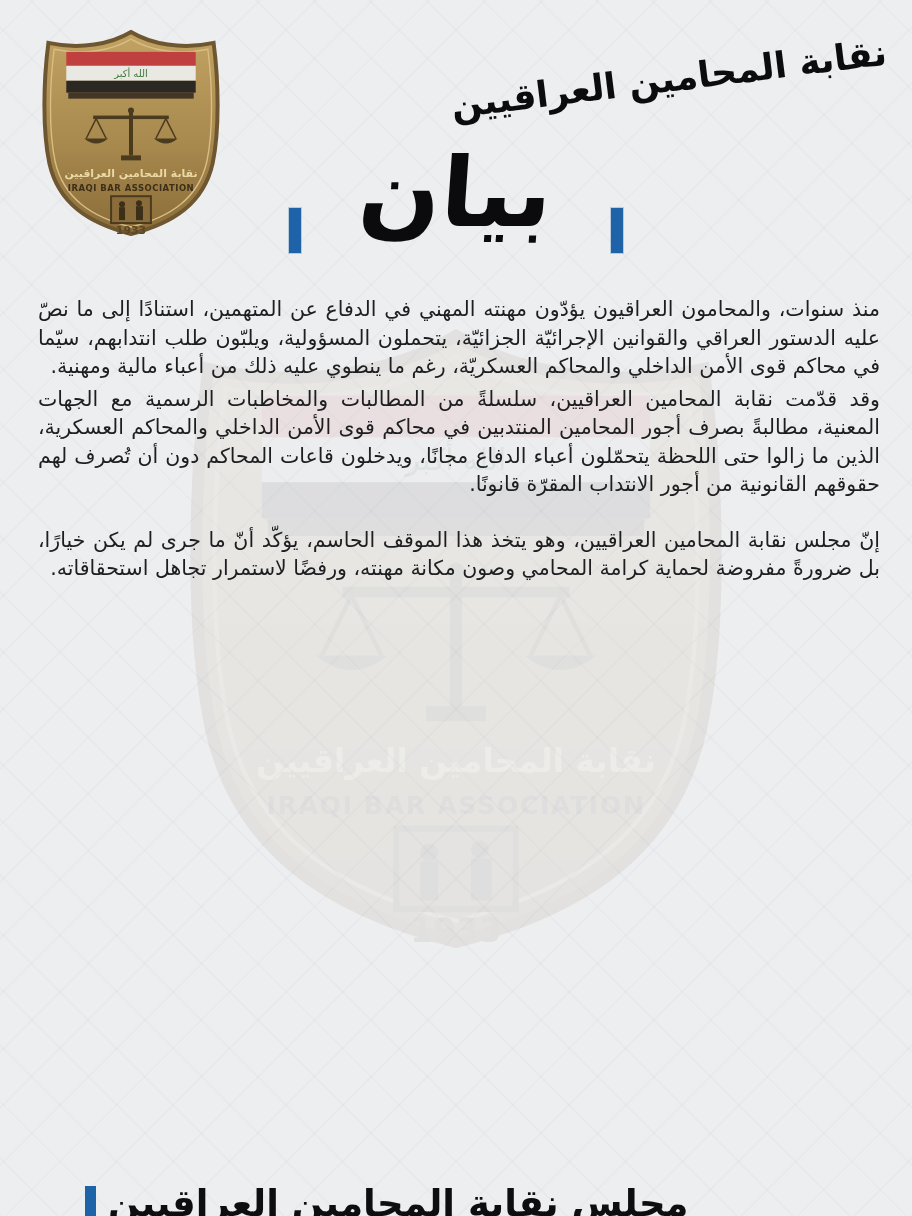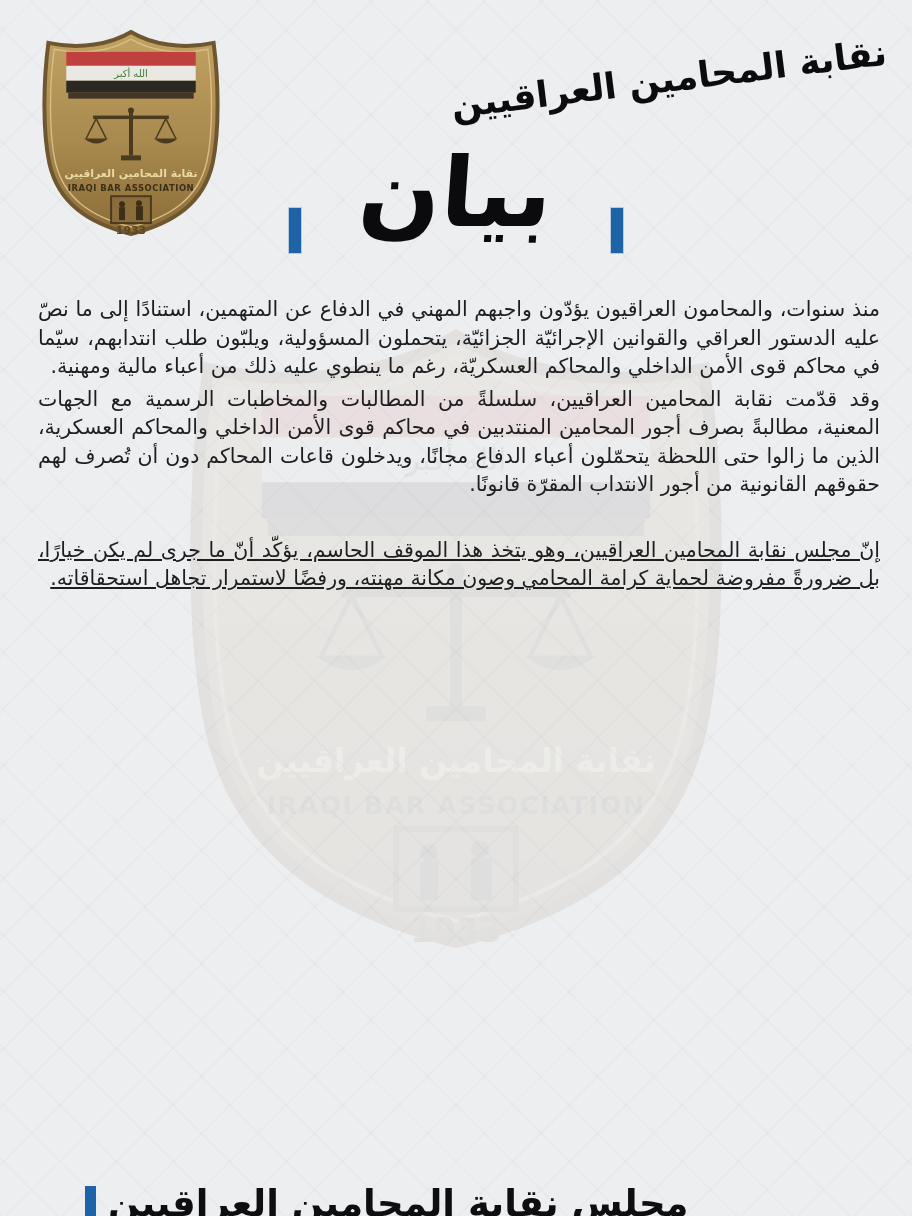--- a/index.html
+++ b/index.html
@@ -40,21 +40,21 @@
   .body-text{
     position:absolute;top:295px;right:32px;left:38px;
     direction:rtl;text-align:justify;
     font-size:20.5px;line-height:28.5px;color:#1d1e20;
   }
   .body-text p{margin:0 0 4px 0;}
   .body-text p.item{margin-top:22px;}
   .body-text p.item-1{margin-top:16px;}
   .body-text p.item-3{margin-top:30px;}
   .body-text p.item-4{margin-top:34px;}
-  .body-text p.closing{margin-top:37px;text-decoration:underline;}
+  .body-text p.closing{margin-top:27px;}
   .item-label{color:#c0504d;font-weight:bold;margin-left:6px;}
   
   .signature-row{
     position:absolute;left:85px;top:1182px;
     display:flex;align-items:flex-start;gap:12px;
   }
   .signature-bar{width:11px;height:42px;background:#1e63a8;margin-top:4px;}
   .signature-text{
     direction:rtl;font-size:37px;font-weight:bold;color:#0e0e10;
     white-space:nowrap;letter-spacing:-1px;
@@ -123,21 +123,21 @@
 
   <div class="calligraphy" dir="rtl">نقابة المحامين العراقيين</div>
 
   <div class="title-row">
     <span class="accent-bar"></span>
     <div class="statement-title" dir="rtl">بيان</div>
     <span class="accent-bar"></span>
   </div>
 
   <main class="body-text" dir="rtl">
-    <p>منذ سنوات، والمحامون العراقيون يؤدّون واجبهم المهني في الدفاع عن المتهمين، استنادًا إلى ما نصّ عليه الدستور العراقي والقوانين الإجرائيّة الجزائيّة، يتحملون المسؤولية، ويلبّون طلب انتدابهم، سيّما في محاكم قوى الأمن الداخلي والمحاكم العسكريّة، رغم ما ينطوي عليه ذلك من أعباء مالية ومهنية.</p>
+    <p>منذ سنوات، والمحامون العراقيون يؤدّون مهنته المهني في الدفاع عن المتهمين، استنادًا إلى ما نصّ عليه الدستور العراقي والقوانين الإجرائيّة الجزائيّة، يتحملون المسؤولية، ويلبّون طلب انتدابهم، سيّما في محاكم قوى الأمن الداخلي والمحاكم العسكريّة، رغم ما ينطوي عليه ذلك من أعباء مالية ومهنية.</p>
     <p>وقد قدّمت نقابة المحامين العراقيين، سلسلةً من المطالبات والمخاطبات الرسمية مع الجهات المعنية، مطالبةً بصرف أجور المحامين المنتدبين في محاكم قوى الأمن الداخلي والمحاكم العسكرية، الذين ما زالوا حتى اللحظة يتحمّلون أعباء الدفاع مجانًا، ويدخلون قاعات المحاكم دون أن تُصرف لهم حقوقهم القانونية من أجور الانتداب المقرّة قانونًا.</p>
 
 
     <p class="closing">إنّ مجلس نقابة المحامين العراقيين، وهو يتخذ هذا الموقف الحاسم، يؤكّد أنّ ما جرى لم يكن خيارًا، بل ضرورةً مفروضة لحماية كرامة المحامي وصون مكانة مهنته، ورفضًا لاستمرار تجاهل استحقاقاته.</p>
   </main>
 
   <div class="signature-row">
     <span class="signature-bar"></span>
     <div class="signature-text">مجلس نقابة المحامين العراقيين</div>
   </div>

